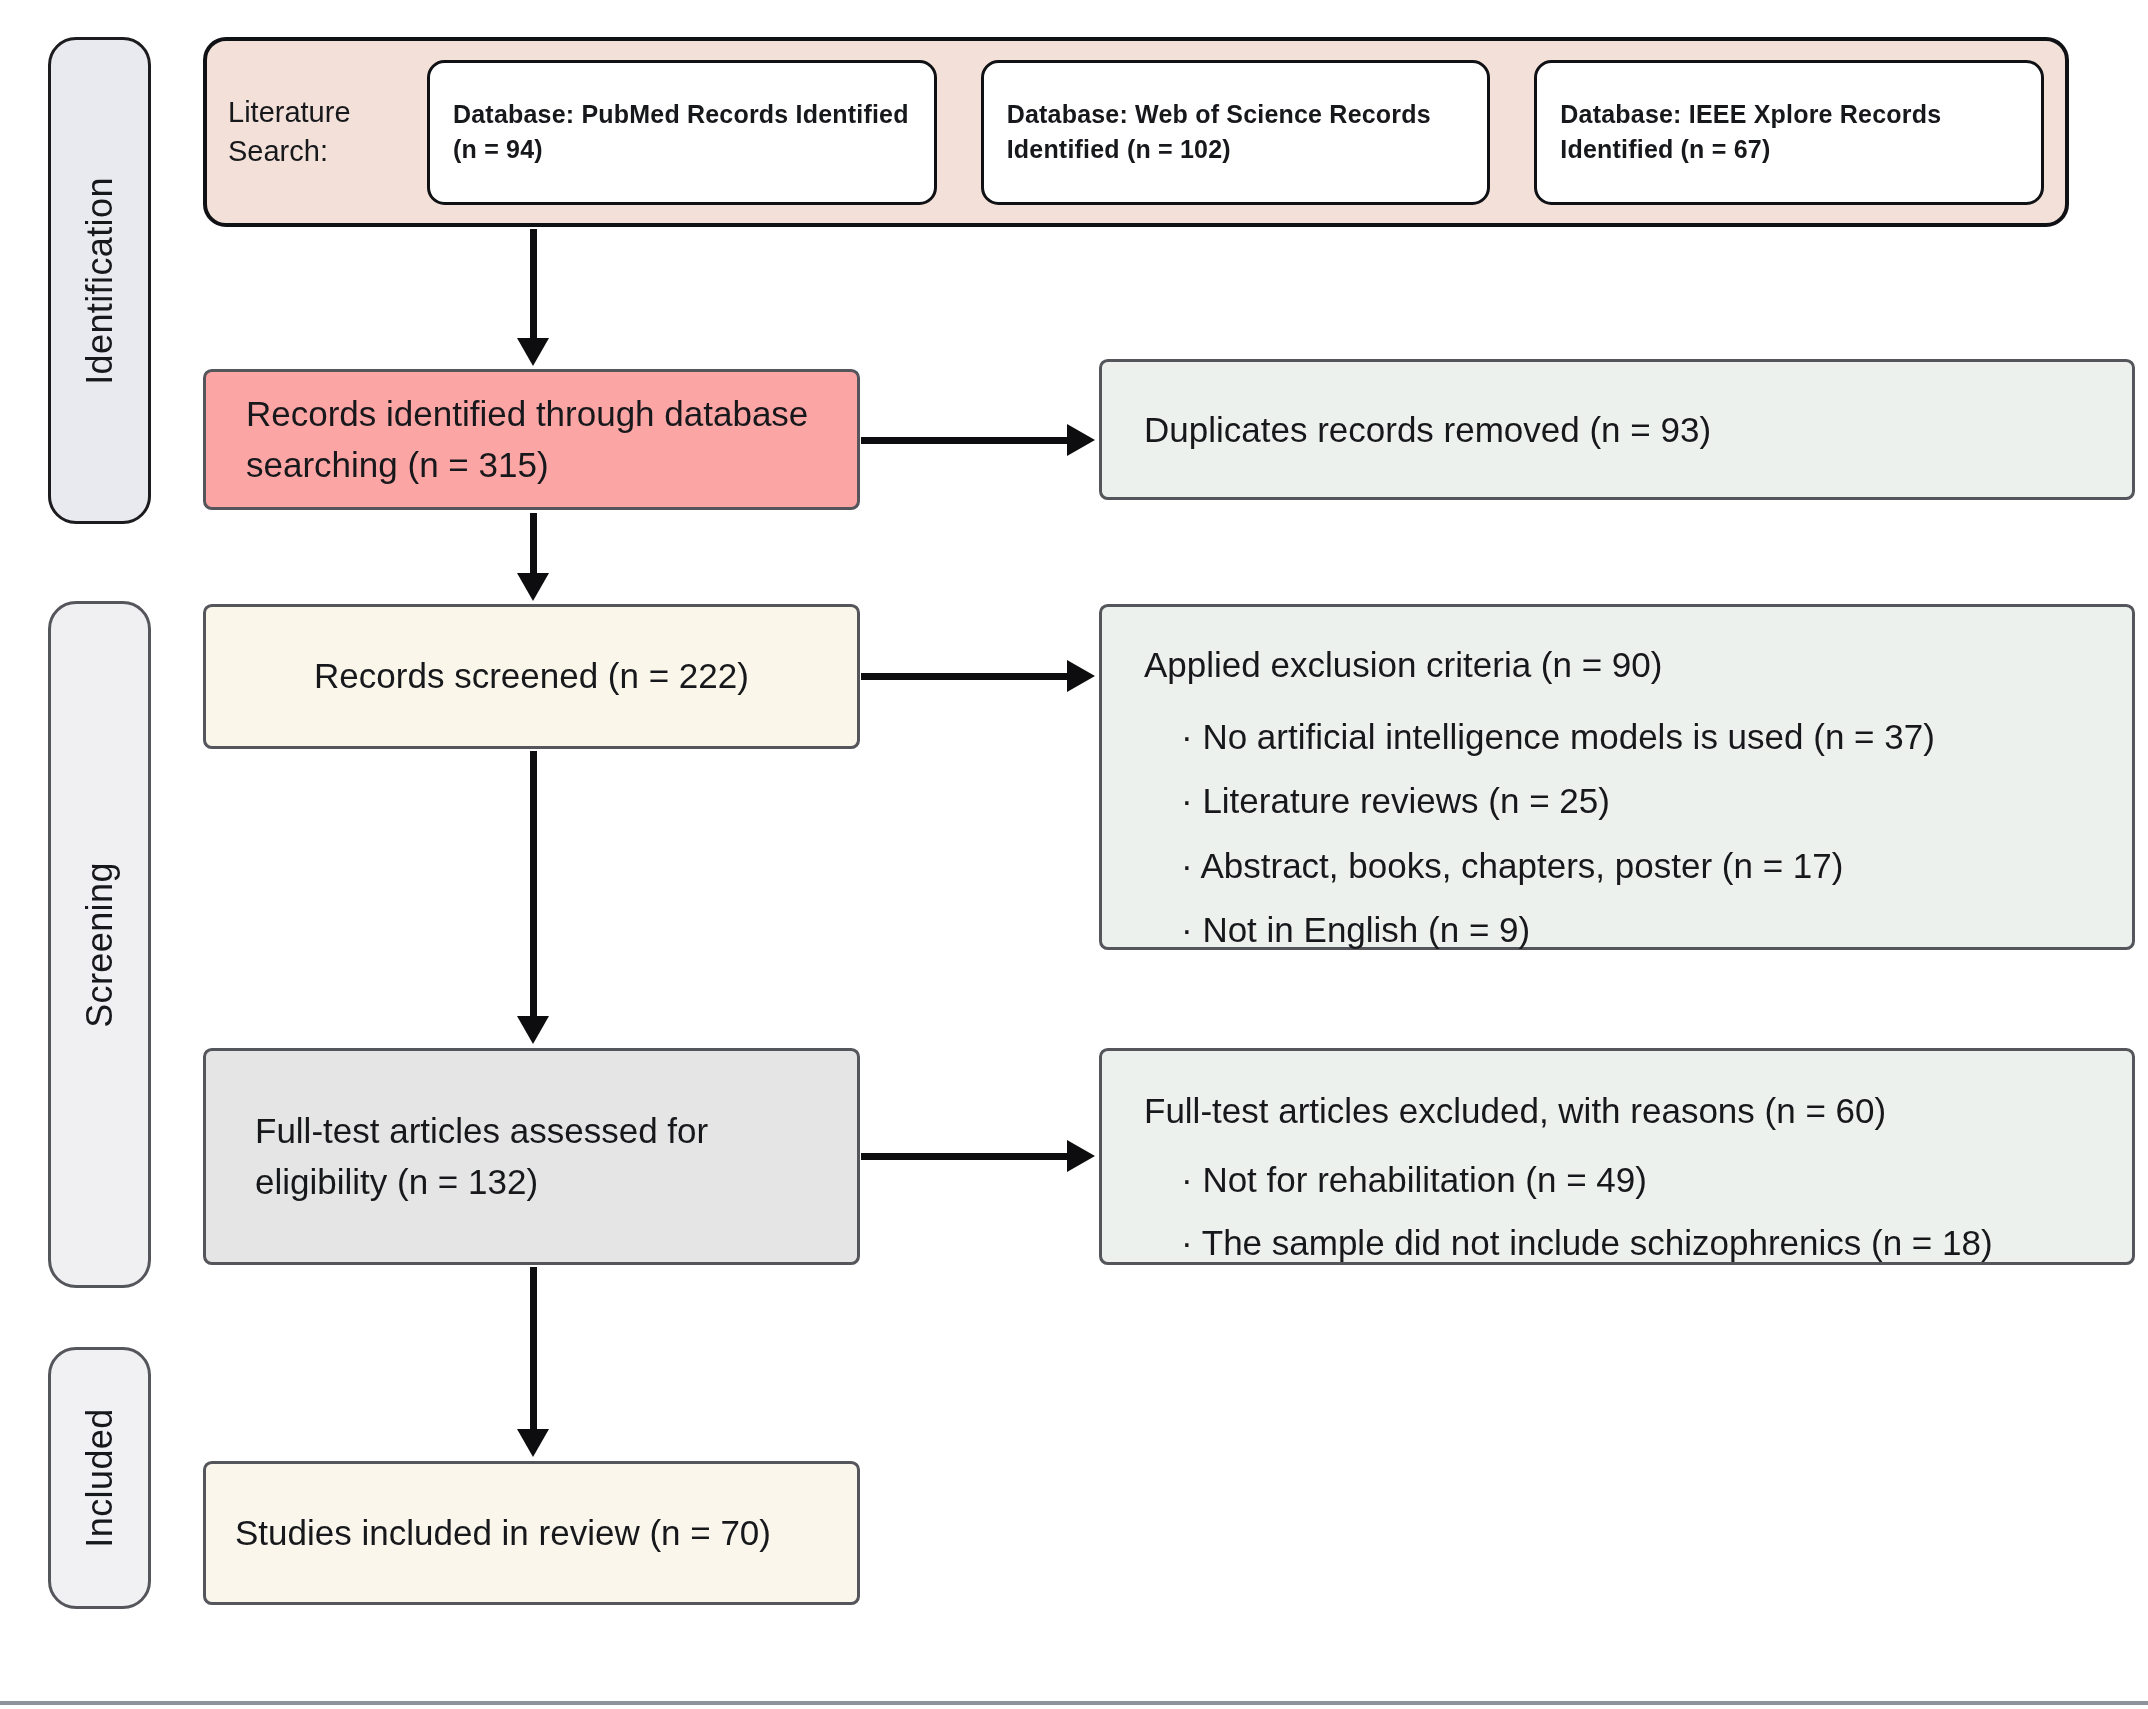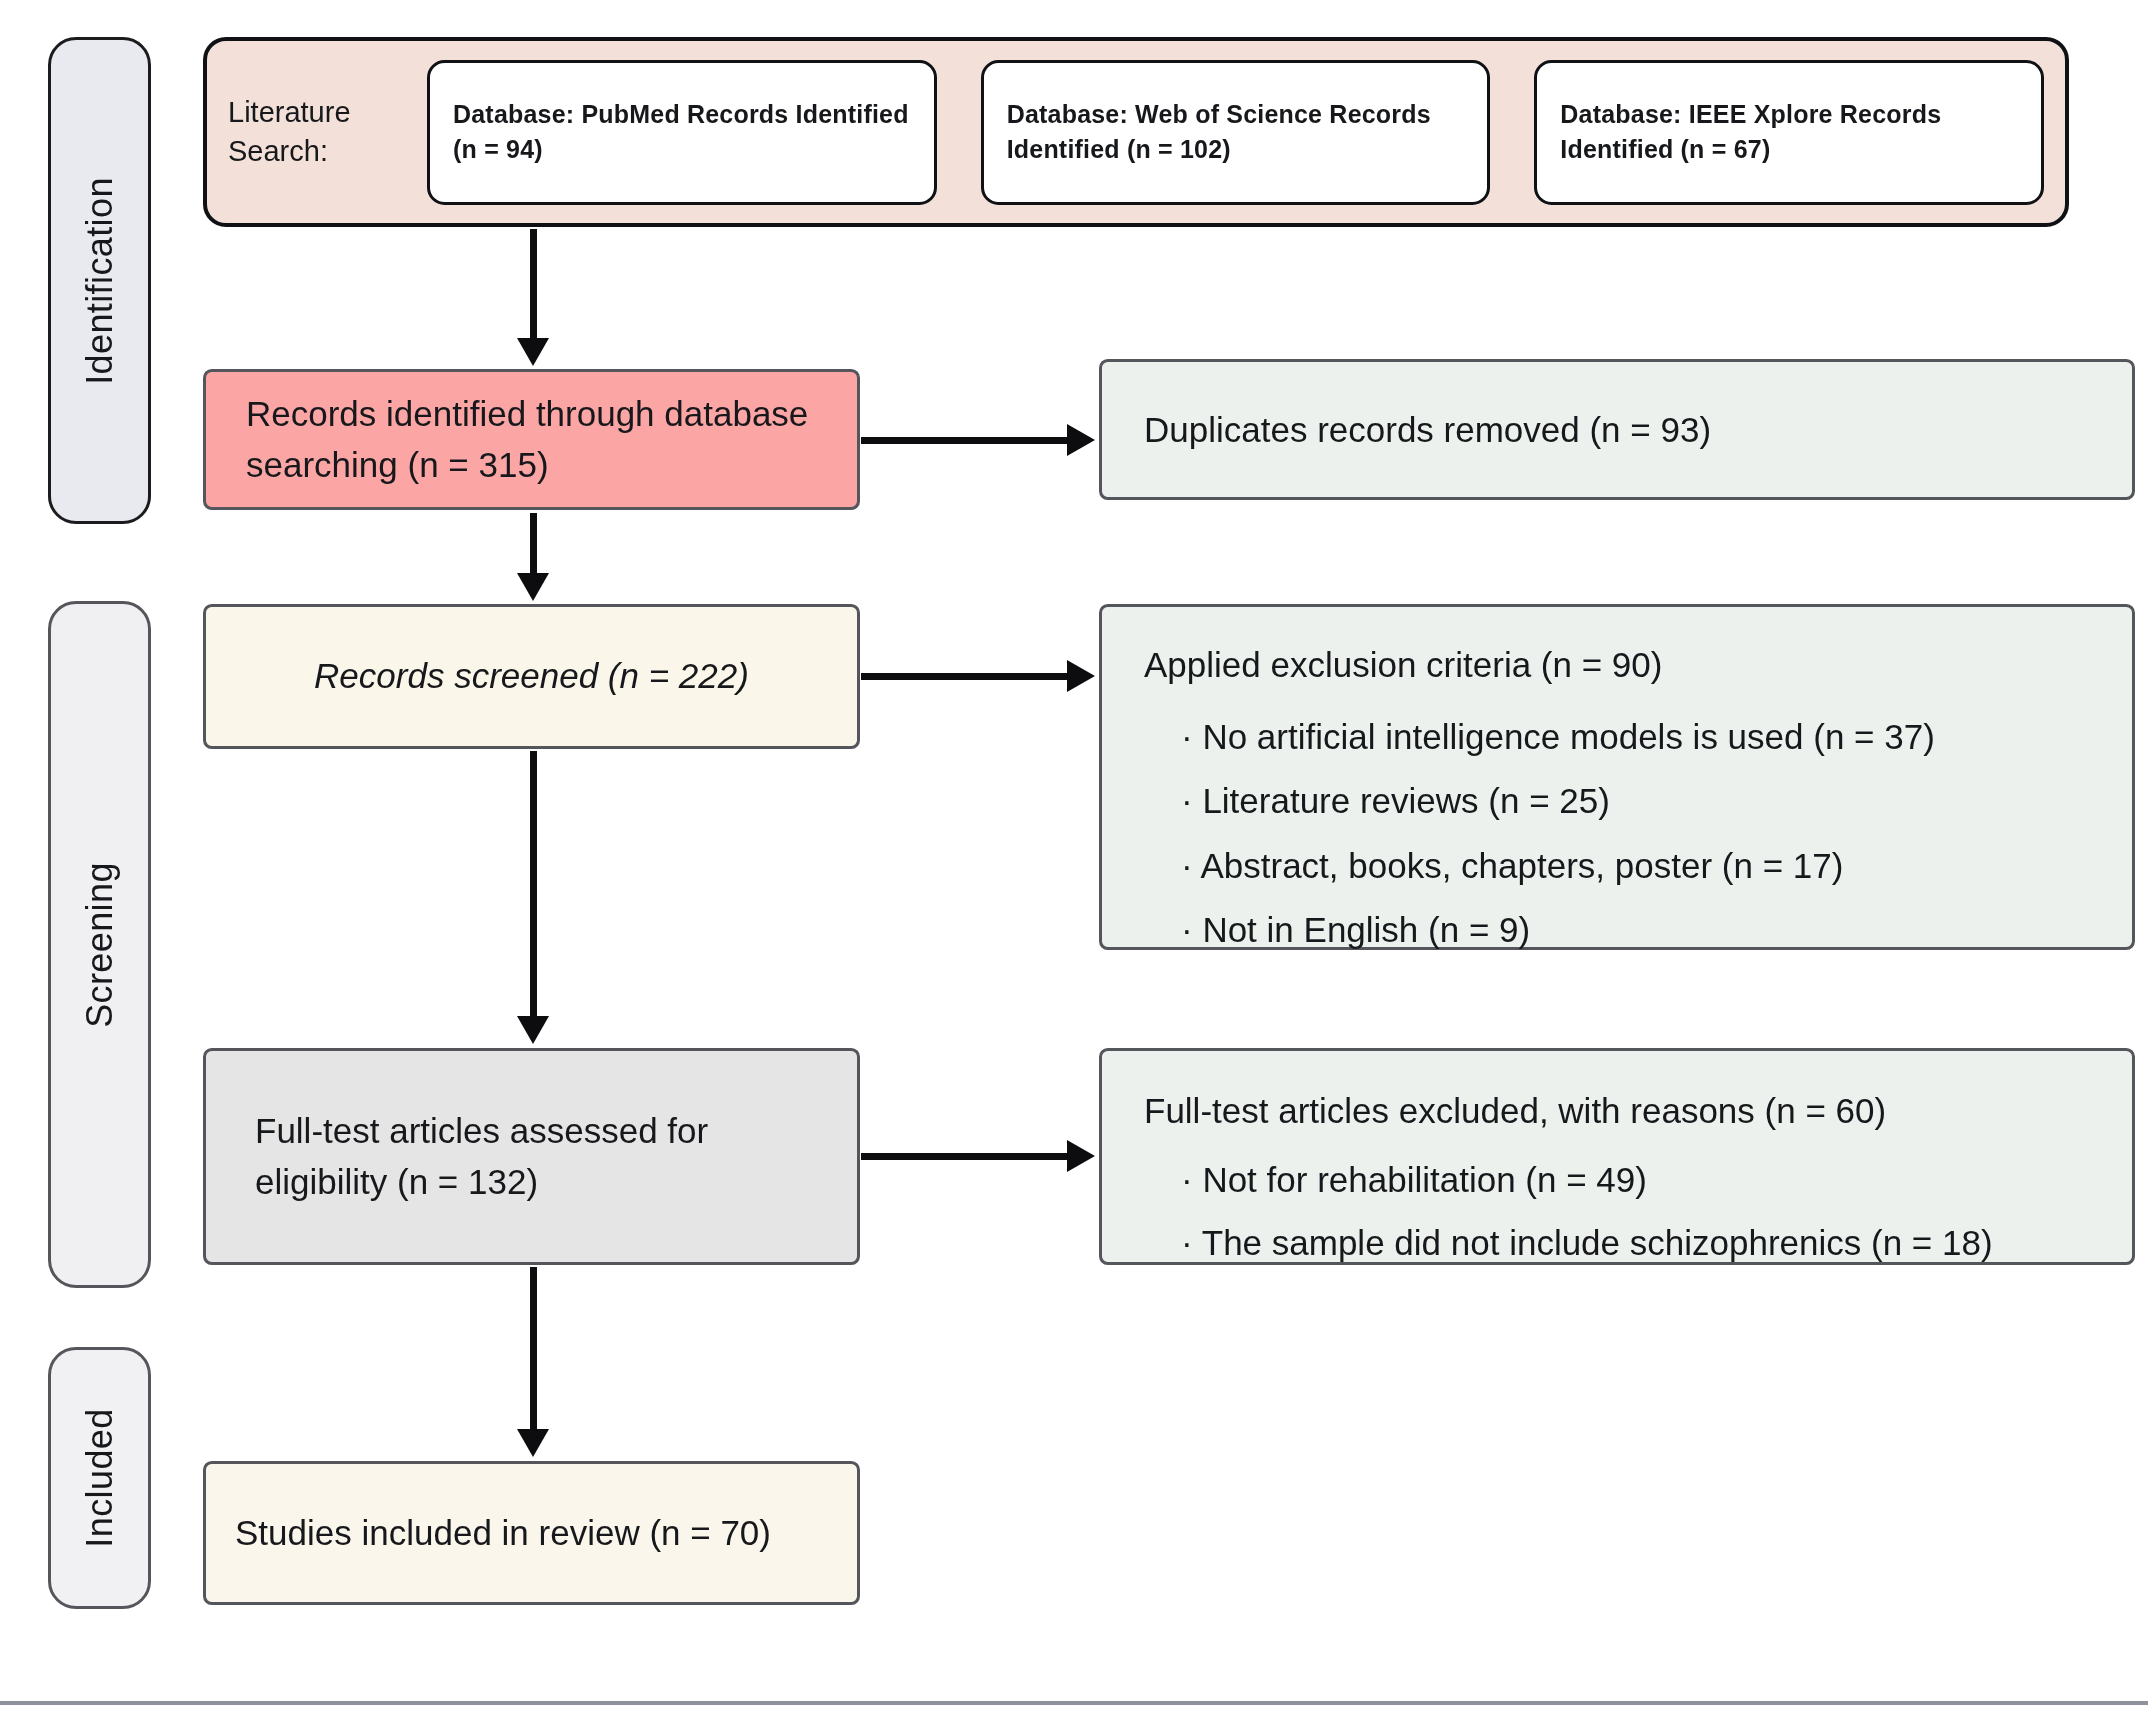--- a/index.html
+++ b/index.html
@@ -77,21 +77,21 @@
     width: 657px;
     border: 3.5px solid #55565c;
     border-radius: 8.7px;
     box-sizing: border-box;
     display: flex;
     align-items: center;
     font-size: 35px;
     line-height: 1.45;
   }
   .flow-box.b1 { top: 369px;  height: 141px; background: #fca5a5; padding: 0 26px 0 40px; }
-  .flow-box.b2 { top: 604px;  height: 145px; background: #fbf6ea; justify-content: center; text-align: center; padding: 0 4px; font-style: italic; }
+  .flow-box.b2 { top: 604px;  height: 145px; background: #fbf6ea; justify-content: center; text-align: center; padding: 0 4px; }
   .flow-box.b3 { top: 1048px; height: 217px; background: #e5e5e5; padding: 0 26px 0 49px; }
   .flow-box.b4 { top: 1461px; height: 144px; background: #fbf6ec; padding: 0 26px 0 29px; }
 
   
   .side-box {
     position: absolute;
     left: 1099px;
     width: 1036px;
     background: #edf1ee;
     border: 3.5px solid #55565c;

